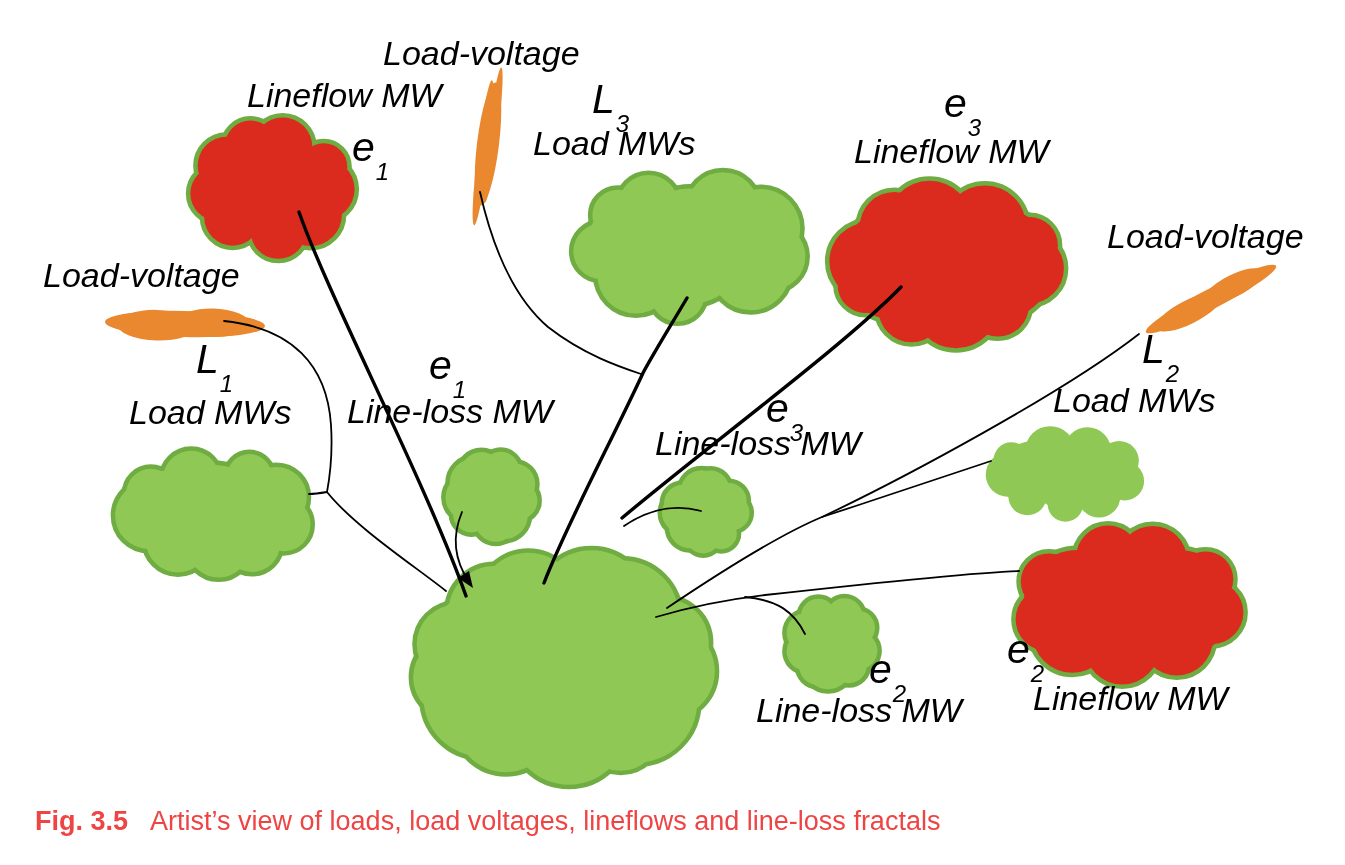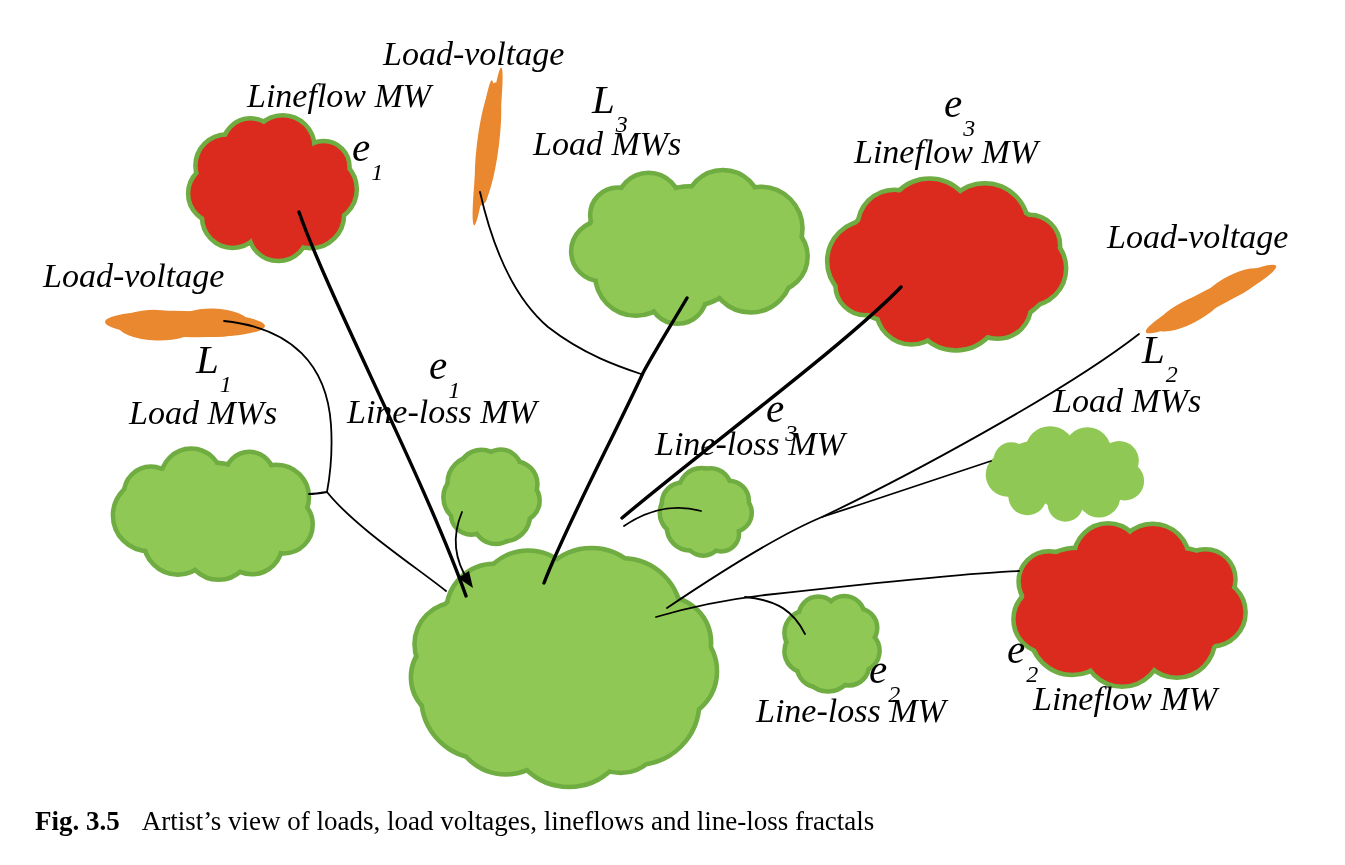--- a/index.html
+++ b/index.html
@@ -1,22 +1,22 @@
 <!DOCTYPE html>
 <html><head>
 <meta charset="utf-8">
 <style>
   html,body{margin:0;padding:0;background:#ffffff;}
   body{width:1345px;height:865px;overflow:hidden;}
-  .figure{position:relative;width:1070px;height:865px;font-family:Liberation Serif, serif;background:#ffffff;}
+  .figure{position:relative;width:1070px;height:865px;font-family:Liberation Sans, sans-serif;background:#ffffff;}
   #diagram{position:absolute;left:0;top:0;}
   .lbl{position:absolute;font-style:italic;font-size:34px;line-height:1.05;color:#000;white-space:nowrap;}
   .sym{font-size:41px;}
   .sym sub{font-size:24px;position:relative;top:10px;left:1px;}
-  .caption{position:absolute;left:35px;top:806px;font-size:27px;font-style:normal;color:#000000;white-space:nowrap;}
+  .caption{position:absolute;left:35px;top:806px;font-size:27px;font-style:normal;color:#ef4444;white-space:nowrap;}
   .caption .cap-label{font-weight:bold;margin-right:22px;}
 </style>
 </head>
 <body>
 
 <div class="figure">
 
   <svg id="diagram" width="1345" height="800" viewBox="0 0 1345 800">
       <g>
         <g fill="#DB2B1F" stroke="#6FAC41" stroke-width="9">

